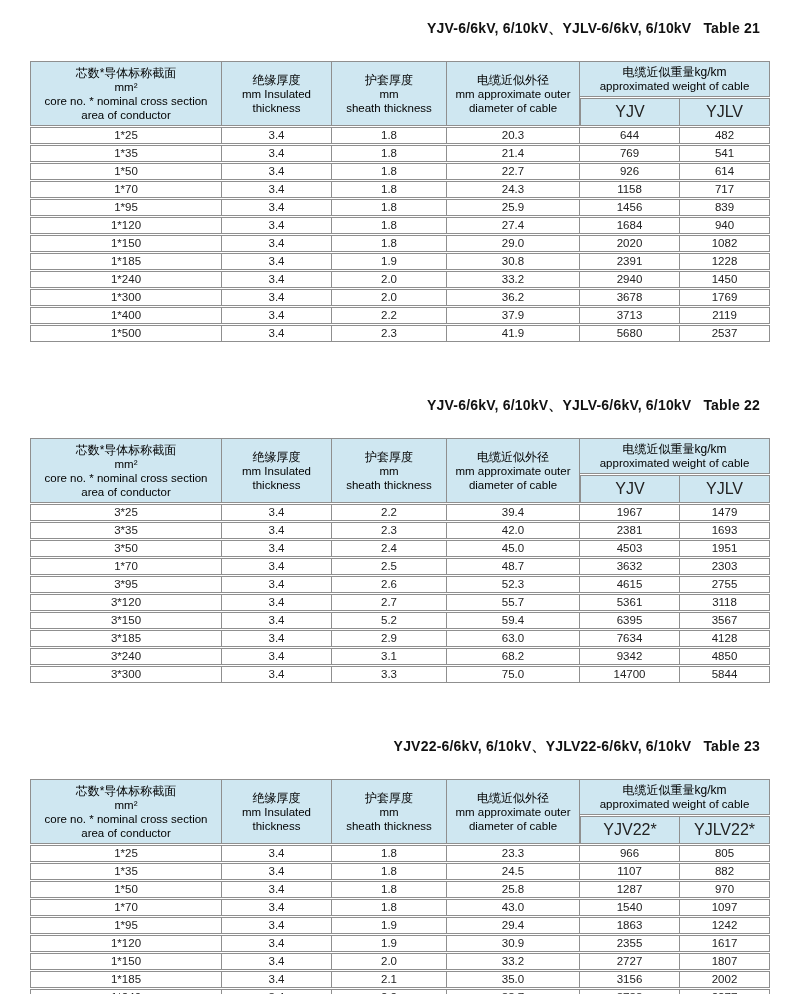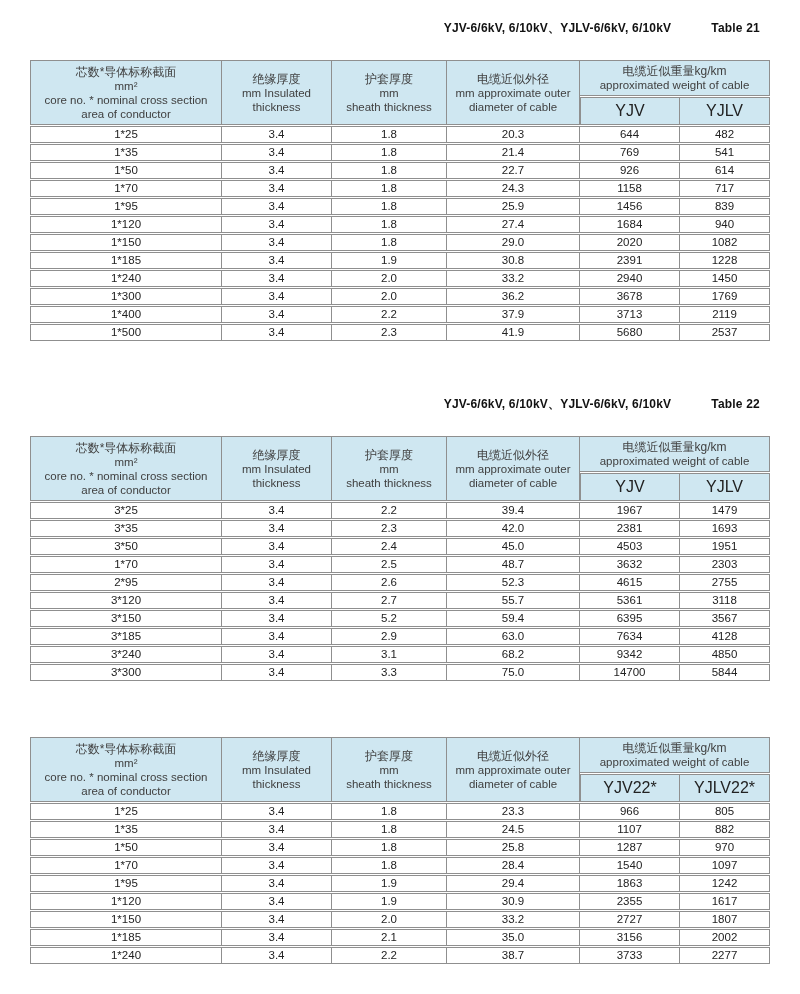--- a/index.html
+++ b/index.html
@@ -11,23 +11,23 @@
   .page {
     width: 740px;
     padding: 20px 30px 16px 30px;
   }
   .table-section + .table-section { margin-top: 54px; }
 
   .section-title {
     display: flex;
     justify-content: flex-end;
     align-items: baseline;
-    gap: 40px;
+    gap: 12px;
     font-weight: bold;
-    font-size: 12px;
+    font-size: 14px;
     color: #111111;
     margin: 0 10px 22px 0;
     letter-spacing: 0.2px;
   }
 
   table {
     border-collapse: separate;
     border-spacing: 0 1px;
     table-layout: fixed;
     width: 740px;
@@ -47,21 +47,21 @@
     overflow: hidden;
   }
   th:first-child, td:first-child { border-left: 1px solid #8f8f8f; }
 
   thead th {
     background: #cfe7f1;
     font-weight: normal;
     color: #222222;
     padding: 2px 2px;
   }
-  .hline { line-height: 14px; font-size: 11.5px; color: #404040; }
+  .hline { line-height: 14px; font-size: 11.5px; color: #000000; }
   .hline.zh { font-size: 12px; }
   .group-th { height: 30px; }
   .sub-th { height: 26px; font-size: 16px; line-height: 26px; padding: 0; }
 
   tbody td {
     height: 13px;
     line-height: 13px;
     font-size: 11.5px;
     color: #222222;
     padding: 1px 2px;
@@ -295,21 +295,21 @@
           </tr>
           <tr>
             <td>1*70</td>
             <td>3.4</td>
             <td>2.5</td>
             <td>48.7</td>
             <td>3632</td>
             <td>2303</td>
           </tr>
           <tr>
-            <td>2*95</td>
+            <td>3*95</td>
             <td>3.4</td>
             <td>2.6</td>
             <td>52.3</td>
             <td>4615</td>
             <td>2755</td>
           </tr>
           <tr>
             <td>3*120</td>
             <td>3.4</td>
             <td>2.7</td>
@@ -347,20 +347,24 @@
             <td>3.3</td>
             <td>75.0</td>
             <td>14700</td>
             <td>5844</td>
           </tr>
         </tbody>
     </table>
   </section>
 
   <section class="table-section">
+    <div class="section-title">
+      <span>YJV22-6/6kV, 6/10kV、YJLV22-6/6kV, 6/10kV</span>
+      <span>Table 23</span>
+    </div>
     <table>
       <colgroup>
         <col class="c1">
           <col class="c2">
           <col class="c3">
           <col class="c4">
           <col class="c5">
           <col class="c6">
       </colgroup>
       <thead>
@@ -418,21 +422,21 @@
             <td>3.4</td>
             <td>1.8</td>
             <td>25.8</td>
             <td>1287</td>
             <td>970</td>
           </tr>
           <tr>
             <td>1*70</td>
             <td>3.4</td>
             <td>1.8</td>
-            <td>28.4</td>
+            <td>43.0</td>
             <td>1540</td>
             <td>1097</td>
           </tr>
           <tr>
             <td>1*95</td>
             <td>3.4</td>
             <td>1.9</td>
             <td>29.4</td>
             <td>1863</td>
             <td>1242</td>

